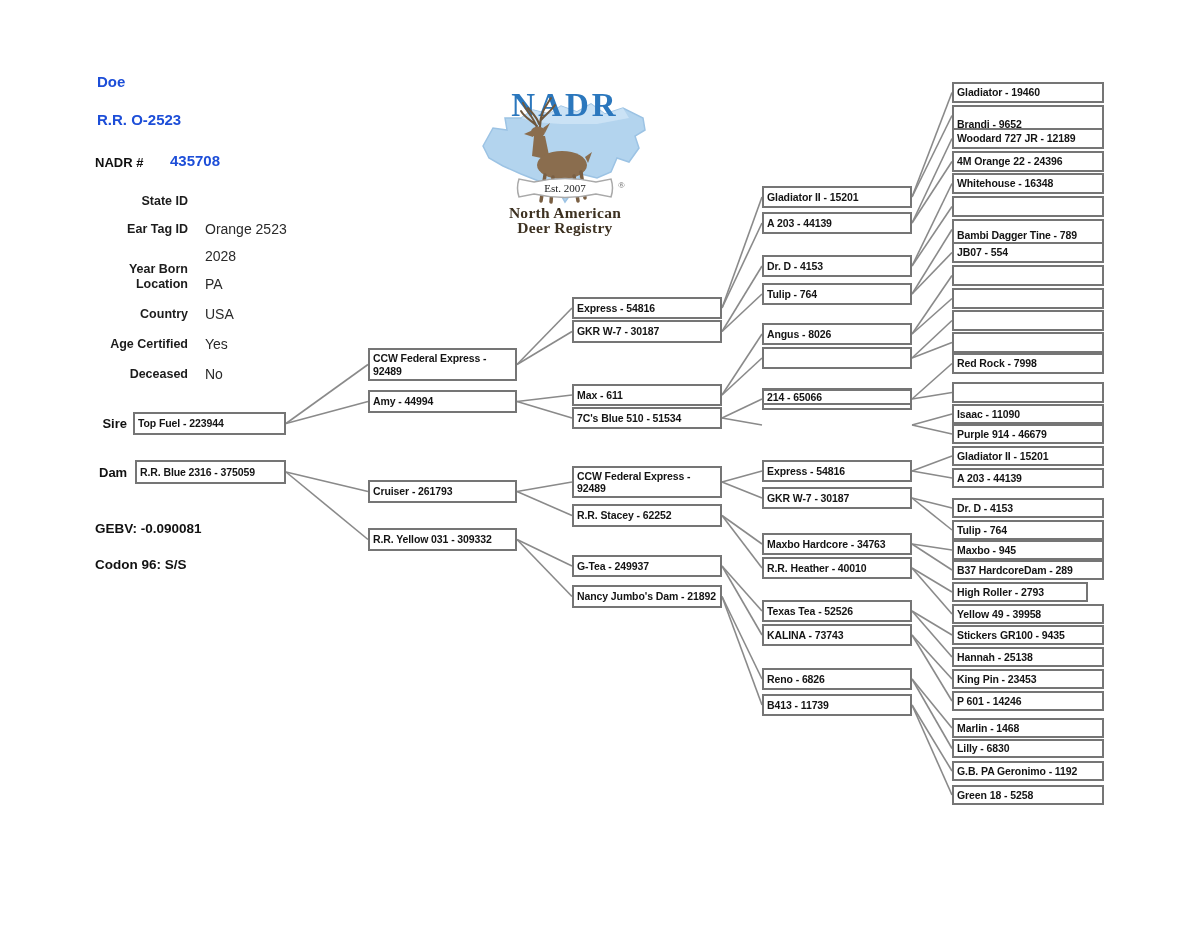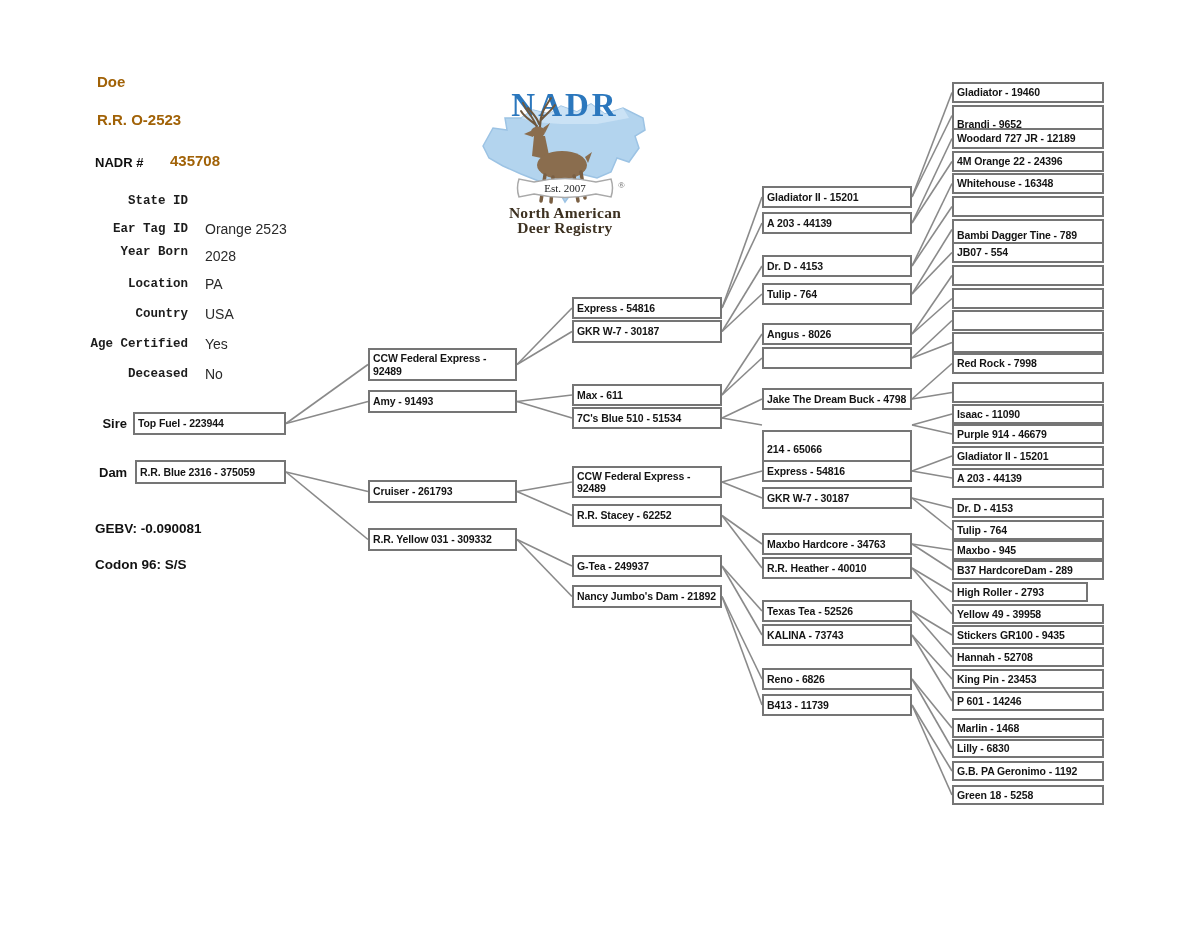--- a/index.html
+++ b/index.html
@@ -5,24 +5,24 @@
   html,body{margin:0;padding:0;background:#fff;}
   #stage{position:relative;width:1200px;height:927px;background:#fff;
          font-family:"Liberation Sans",sans-serif;color:#1a1a1a;overflow:hidden;}
   #wires{position:absolute;left:0;top:0;width:1200px;height:927px;z-index:1;}
   #wires line{stroke:#8a8a8a;stroke-width:1.6;}
   .pbox{position:absolute;z-index:2;background:#fff;border:2px solid #757575;
         box-sizing:border-box;display:flex;align-items:center;padding:0 3px;
         font-weight:bold;font-size:10.5px;letter-spacing:-0.1px;line-height:1.15;
         white-space:nowrap;overflow:hidden;color:#141414;}
   .pbox.wrap{white-space:normal;}
-  .hdr{position:absolute;font-weight:bold;font-size:15px;color:#a16207;}
+  .hdr{position:absolute;font-weight:bold;font-size:15px;color:#1d4ed8;}
   .nadrlbl{position:absolute;font-weight:bold;font-size:13px;color:#111;}
   .ilabel{position:absolute;width:130px;left:58px;text-align:right;
-          font-weight:bold;font-size:12.5px;color:#1c1c1c;font-family:Liberation Mono, monospace;}
+          font-weight:bold;font-size:12.5px;color:#1c1c1c;}
   .ivalue{position:absolute;left:205px;font-size:14px;color:#2a2a2a;}
   .gd{position:absolute;left:95px;font-weight:bold;font-size:13.5px;color:#111;}
   .sdlabel{position:absolute;width:28px;text-align:right;font-weight:bold;
            font-size:13px;color:#111;}
   #logo{position:absolute;left:477px;top:84px;z-index:2;}
   .logo-acronym{font-family:"Liberation Serif",serif;font-weight:bold;
                 font-size:33px;letter-spacing:3px;fill:#2b77bd;}
   .logo-org{font-family:"Liberation Serif",serif;font-weight:bold;
             font-size:15.5px;fill:#3d3121;letter-spacing:0.3px;}
   .logo-est{font-family:"Liberation Serif",serif;font-size:11px;fill:#222;}
@@ -98,21 +98,21 @@
 
   <div class="hdr" style="left:97px;top:73px">Doe</div>
   <div class="hdr" style="left:97px;top:111px">R.R. O-2523</div>
   <div class="nadrlbl" style="left:95px;top:155px">NADR #</div>
   <div class="hdr" style="left:170px;top:152px">435708</div>
 
   <div class="ilabel" style="top:194px">State ID</div>
   <div class="ivalue" style="top:193px"></div>
   <div class="ilabel" style="top:222px">Ear Tag ID</div>
   <div class="ivalue" style="top:221px">Orange 2523</div>
-  <div class="ilabel" style="top:245px">Year Born</div>
+  <div class="ilabel" style="top:262px">Year Born</div>
   <div class="ivalue" style="top:248px">2028</div>
   <div class="ilabel" style="top:277px">Location</div>
   <div class="ivalue" style="top:276px">PA</div>
   <div class="ilabel" style="top:307px">Country</div>
   <div class="ivalue" style="top:306px">USA</div>
   <div class="ilabel" style="top:337px">Age Certified</div>
   <div class="ivalue" style="top:336px">Yes</div>
   <div class="ilabel" style="top:367px">Deceased</div>
   <div class="ivalue" style="top:366px">No</div>
 
@@ -143,41 +143,41 @@
     <text class="logo-org" x="88" y="134" text-anchor="middle">North American</text>
     <text class="logo-org" x="88" y="149" text-anchor="middle">Deer Registry</text>
   </svg>
 
   <div class="sdlabel" style="left:99px;top:416px">Sire</div>
   <div class="sdlabel" style="left:99px;top:465px">Dam</div>
   <div class="pbox" id="b-sire" style="left:133px;top:412px;width:153px;height:23px">Top Fuel - 223944</div>
   <div class="pbox" id="b-dam" style="left:135px;top:460px;width:151px;height:24px">R.R. Blue 2316 - 375059</div>
 
   <div class="pbox wrap" id="g2-0" style="left:368px;top:348px;width:149px;height:33px">CCW Federal Express - 92489</div>
-  <div class="pbox" id="g2-1" style="left:368px;top:390px;width:149px;height:23px">Amy - 91493</div>
+  <div class="pbox" id="g2-1" style="left:368px;top:390px;width:149px;height:23px">Amy - 44994</div>
   <div class="pbox" id="g2-2" style="left:368px;top:480px;width:149px;height:23px">Cruiser - 261793</div>
   <div class="pbox" id="g2-3" style="left:368px;top:528px;width:149px;height:23px">R.R. Yellow 031 - 309332</div>
 
   <div class="pbox" id="g3-0" style="left:572px;top:297px;width:150px;height:22px">Express - 54816</div>
   <div class="pbox" id="g3-1" style="left:572px;top:320px;width:150px;height:23px">GKR W-7 - 30187</div>
   <div class="pbox" id="g3-2" style="left:572px;top:384px;width:150px;height:22px">Max - 611</div>
   <div class="pbox" id="g3-3" style="left:572px;top:407px;width:150px;height:22px">7C's Blue 510 - 51534</div>
   <div class="pbox wrap" id="g3-4" style="left:572px;top:466px;width:150px;height:32px">CCW Federal Express - 92489</div>
   <div class="pbox" id="g3-5" style="left:572px;top:504px;width:150px;height:23px">R.R. Stacey - 62252</div>
   <div class="pbox" id="g3-6" style="left:572px;top:555px;width:150px;height:22px">G-Tea - 249937</div>
   <div class="pbox" id="g3-7" style="left:572px;top:585px;width:150px;height:23px">Nancy Jumbo's Dam - 21892</div>
 
   <div class="pbox" id="g4-0" style="left:762px;top:186px;width:150px;height:22px">Gladiator II - 15201</div>
   <div class="pbox" id="g4-1" style="left:762px;top:212px;width:150px;height:22px">A 203 - 44139</div>
   <div class="pbox" id="g4-2" style="left:762px;top:255px;width:150px;height:22px">Dr. D - 4153</div>
   <div class="pbox" id="g4-3" style="left:762px;top:283px;width:150px;height:22px">Tulip - 764</div>
   <div class="pbox" id="g4-4" style="left:762px;top:323px;width:150px;height:22px">Angus - 8026</div>
   <div class="pbox" id="g4-5" style="left:762px;top:347px;width:150px;height:22px"></div>
   <div class="pbox" id="g4-6" style="left:762px;top:388px;width:150px;height:22px">Jake The Dream Buck - 4798</div>
-  <div class="pbox" id="g4-7" style="left:762px;top:430px;width:150px;height:39px">214 - 65066</div>
+  <div class="pbox" id="g4-7" style="left:762px;top:389px;width:150px;height:16px">214 - 65066</div>
   <div class="pbox" id="g4-8" style="left:762px;top:460px;width:150px;height:22px">Express - 54816</div>
   <div class="pbox" id="g4-9" style="left:762px;top:487px;width:150px;height:22px">GKR W-7 - 30187</div>
   <div class="pbox" id="g4-10" style="left:762px;top:533px;width:150px;height:22px">Maxbo Hardcore - 34763</div>
   <div class="pbox" id="g4-11" style="left:762px;top:557px;width:150px;height:22px">R.R. Heather - 40010</div>
   <div class="pbox" id="g4-12" style="left:762px;top:600px;width:150px;height:22px">Texas Tea - 52526</div>
   <div class="pbox" id="g4-13" style="left:762px;top:624px;width:150px;height:22px">KALINA - 73743</div>
   <div class="pbox" id="g4-14" style="left:762px;top:668px;width:150px;height:22px">Reno - 6826</div>
   <div class="pbox" id="g4-15" style="left:762px;top:694px;width:150px;height:22px">B413 - 11739</div>
 
   <div class="pbox" id="g5-0" style="left:952px;top:82px;width:152px;height:21px">Gladiator - 19460</div>
@@ -198,21 +198,21 @@
   <div class="pbox" id="g5-15" style="left:952px;top:424px;width:152px;height:20px">Purple 914 - 46679</div>
   <div class="pbox" id="g5-16" style="left:952px;top:446px;width:152px;height:20px">Gladiator II - 15201</div>
   <div class="pbox" id="g5-17" style="left:952px;top:468px;width:152px;height:20px">A 203 - 44139</div>
   <div class="pbox" id="g5-18" style="left:952px;top:498px;width:152px;height:20px">Dr. D - 4153</div>
   <div class="pbox" id="g5-19" style="left:952px;top:520px;width:152px;height:20px">Tulip - 764</div>
   <div class="pbox" id="g5-20" style="left:952px;top:540px;width:152px;height:20px">Maxbo - 945</div>
   <div class="pbox" id="g5-21" style="left:952px;top:560px;width:152px;height:20px">B37 HardcoreDam - 289</div>
   <div class="pbox" id="g5-22" style="left:952px;top:582px;width:136px;height:20px">High Roller - 2793</div>
   <div class="pbox" id="g5-23" style="left:952px;top:604px;width:152px;height:20px">Yellow 49 - 39958</div>
   <div class="pbox" id="g5-24" style="left:952px;top:625px;width:152px;height:20px">Stickers GR100 - 9435</div>
-  <div class="pbox" id="g5-25" style="left:952px;top:647px;width:152px;height:20px">Hannah - 52708</div>
+  <div class="pbox" id="g5-25" style="left:952px;top:647px;width:152px;height:20px">Hannah - 25138</div>
   <div class="pbox" id="g5-26" style="left:952px;top:669px;width:152px;height:20px">King Pin - 23453</div>
   <div class="pbox" id="g5-27" style="left:952px;top:691px;width:152px;height:20px">P 601 - 14246</div>
   <div class="pbox" id="g5-28" style="left:952px;top:718px;width:152px;height:20px">Marlin - 1468</div>
   <div class="pbox" id="g5-29" style="left:952px;top:739px;width:152px;height:19px">Lilly - 6830</div>
   <div class="pbox" id="g5-30" style="left:952px;top:761px;width:152px;height:20px">G.B. PA Geronimo - 1192</div>
   <div class="pbox" id="g5-31" style="left:952px;top:785px;width:152px;height:20px">Green 18 - 5258</div>
 
 </div>
 
 </body></html>

